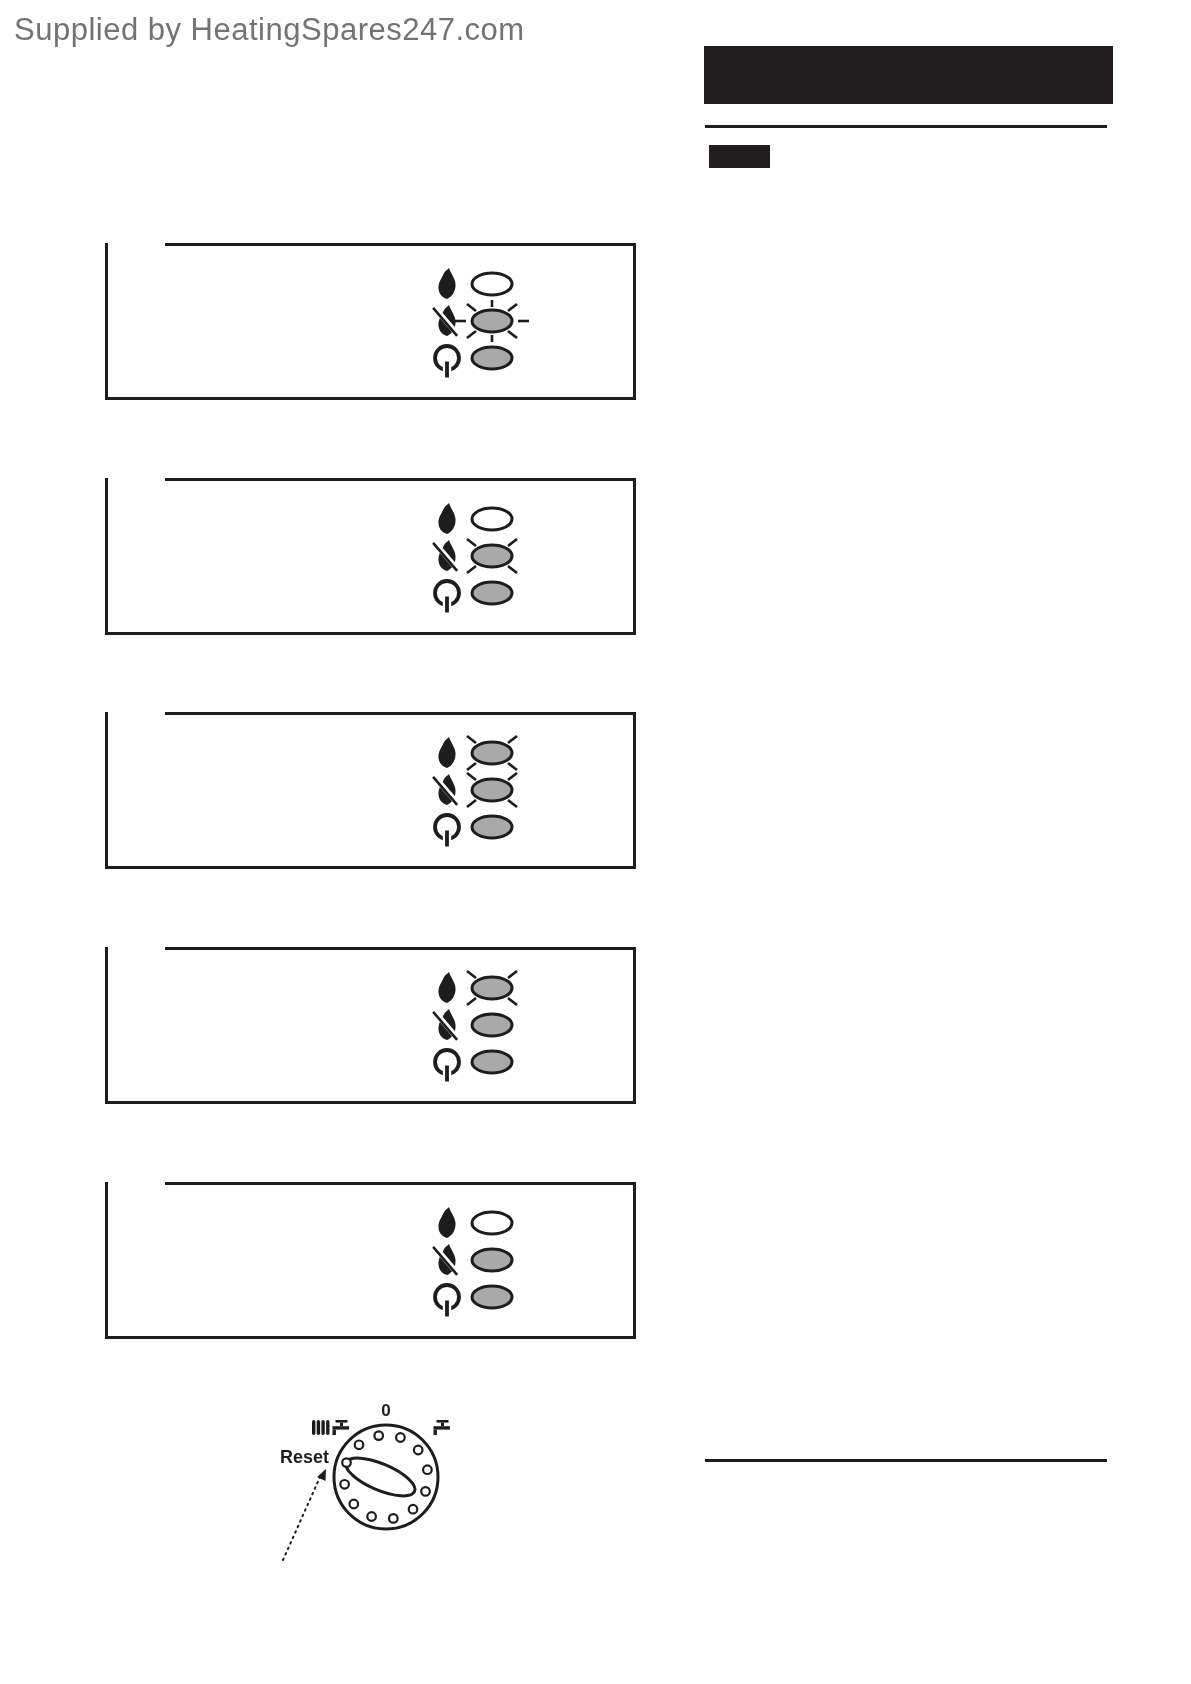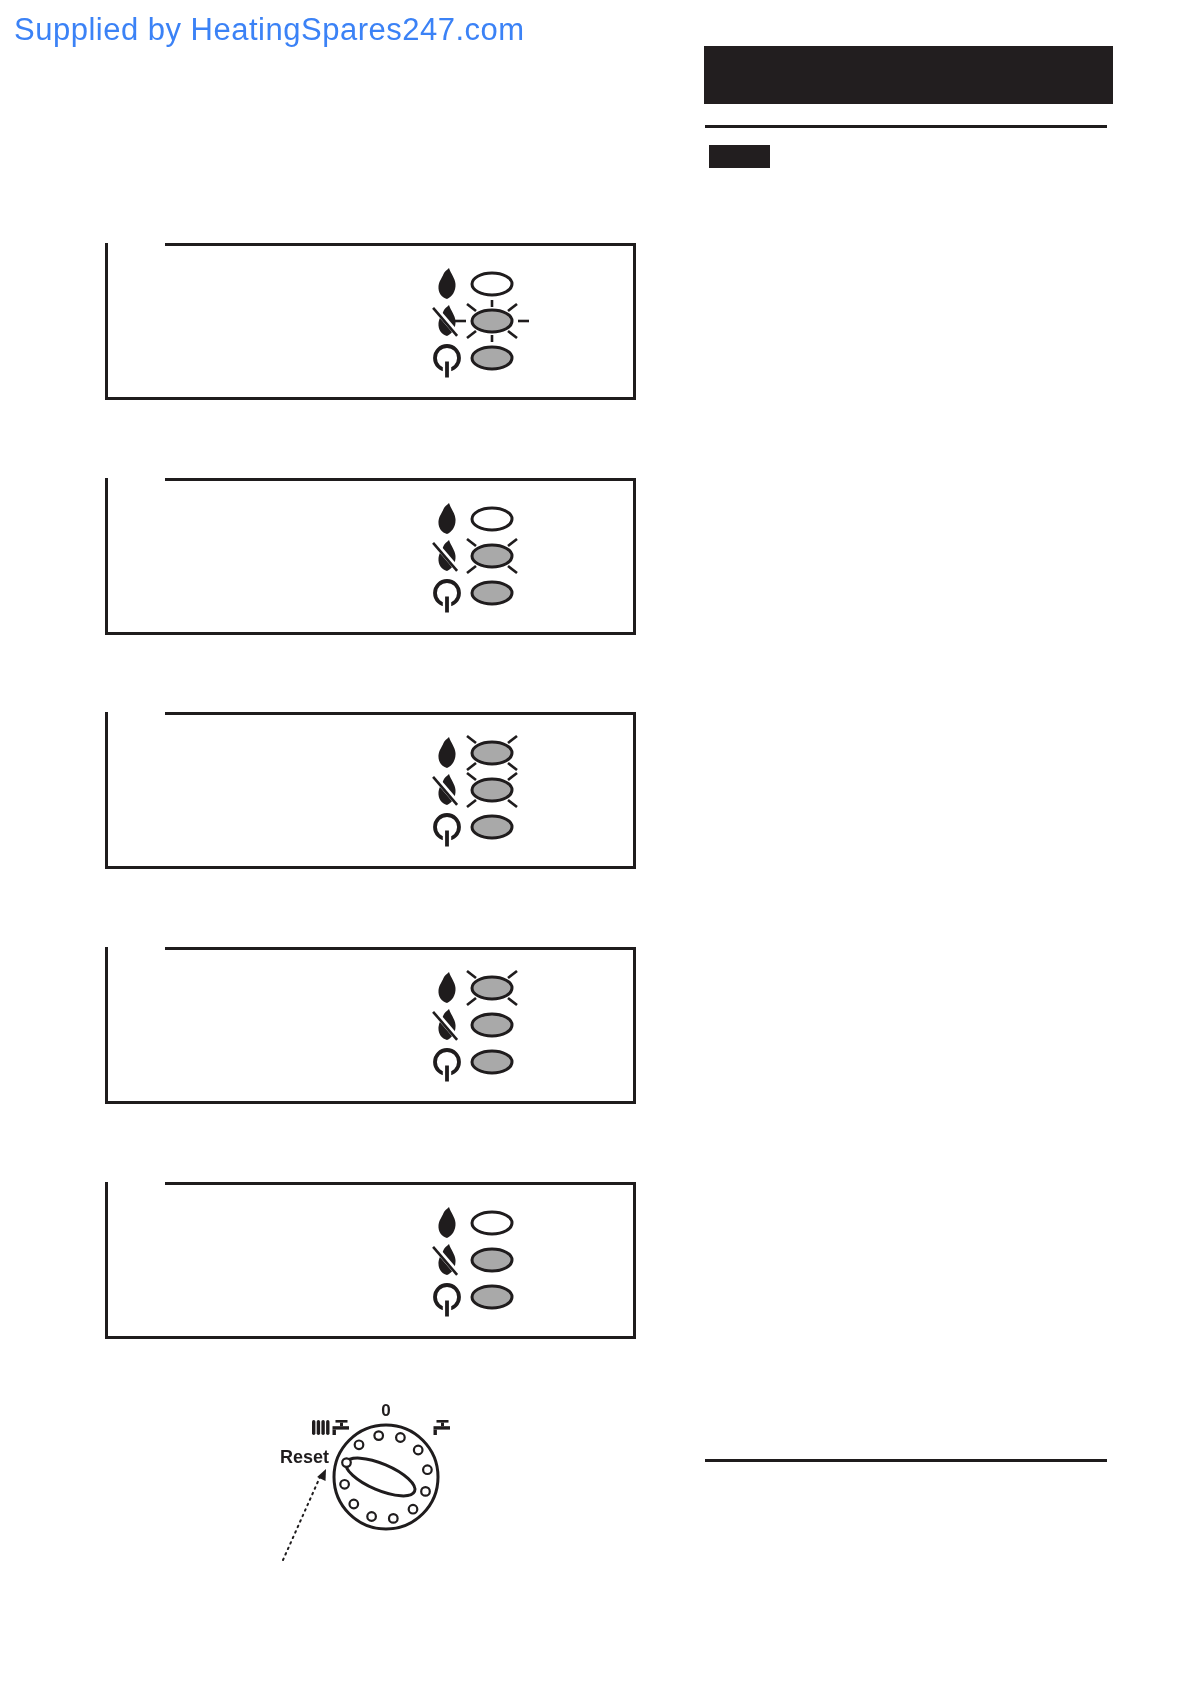--- a/index.html
+++ b/index.html
@@ -23,21 +23,21 @@
   .e.r{right:0;top:0;width:3px;bottom:0}
   .e.b{left:0;right:0;bottom:0;height:3px}
   .cluster{position:absolute;left:0;top:0;width:531px;height:157px}
   .dial-wrap{position:absolute;left:250px;top:1393px;width:225px;height:190px}
 </style>
 </head>
 <body>
 
 <div>
 
-  <div class="watermark" style="color: #3b82f6;">Supplied by HeatingSpares247.com</div>
+  <div class="watermark" style="color: #737373;">Supplied by HeatingSpares247.com</div>
 
   <div class="black-bar"></div>
   <div class="rule rule-top"></div>
   <div class="note-box"></div>
 
   <div class="panel" style="top:243px">
     <i class="e t"></i>
       <i class="e l"></i>
       <i class="e r"></i>
       <i class="e b"></i>

